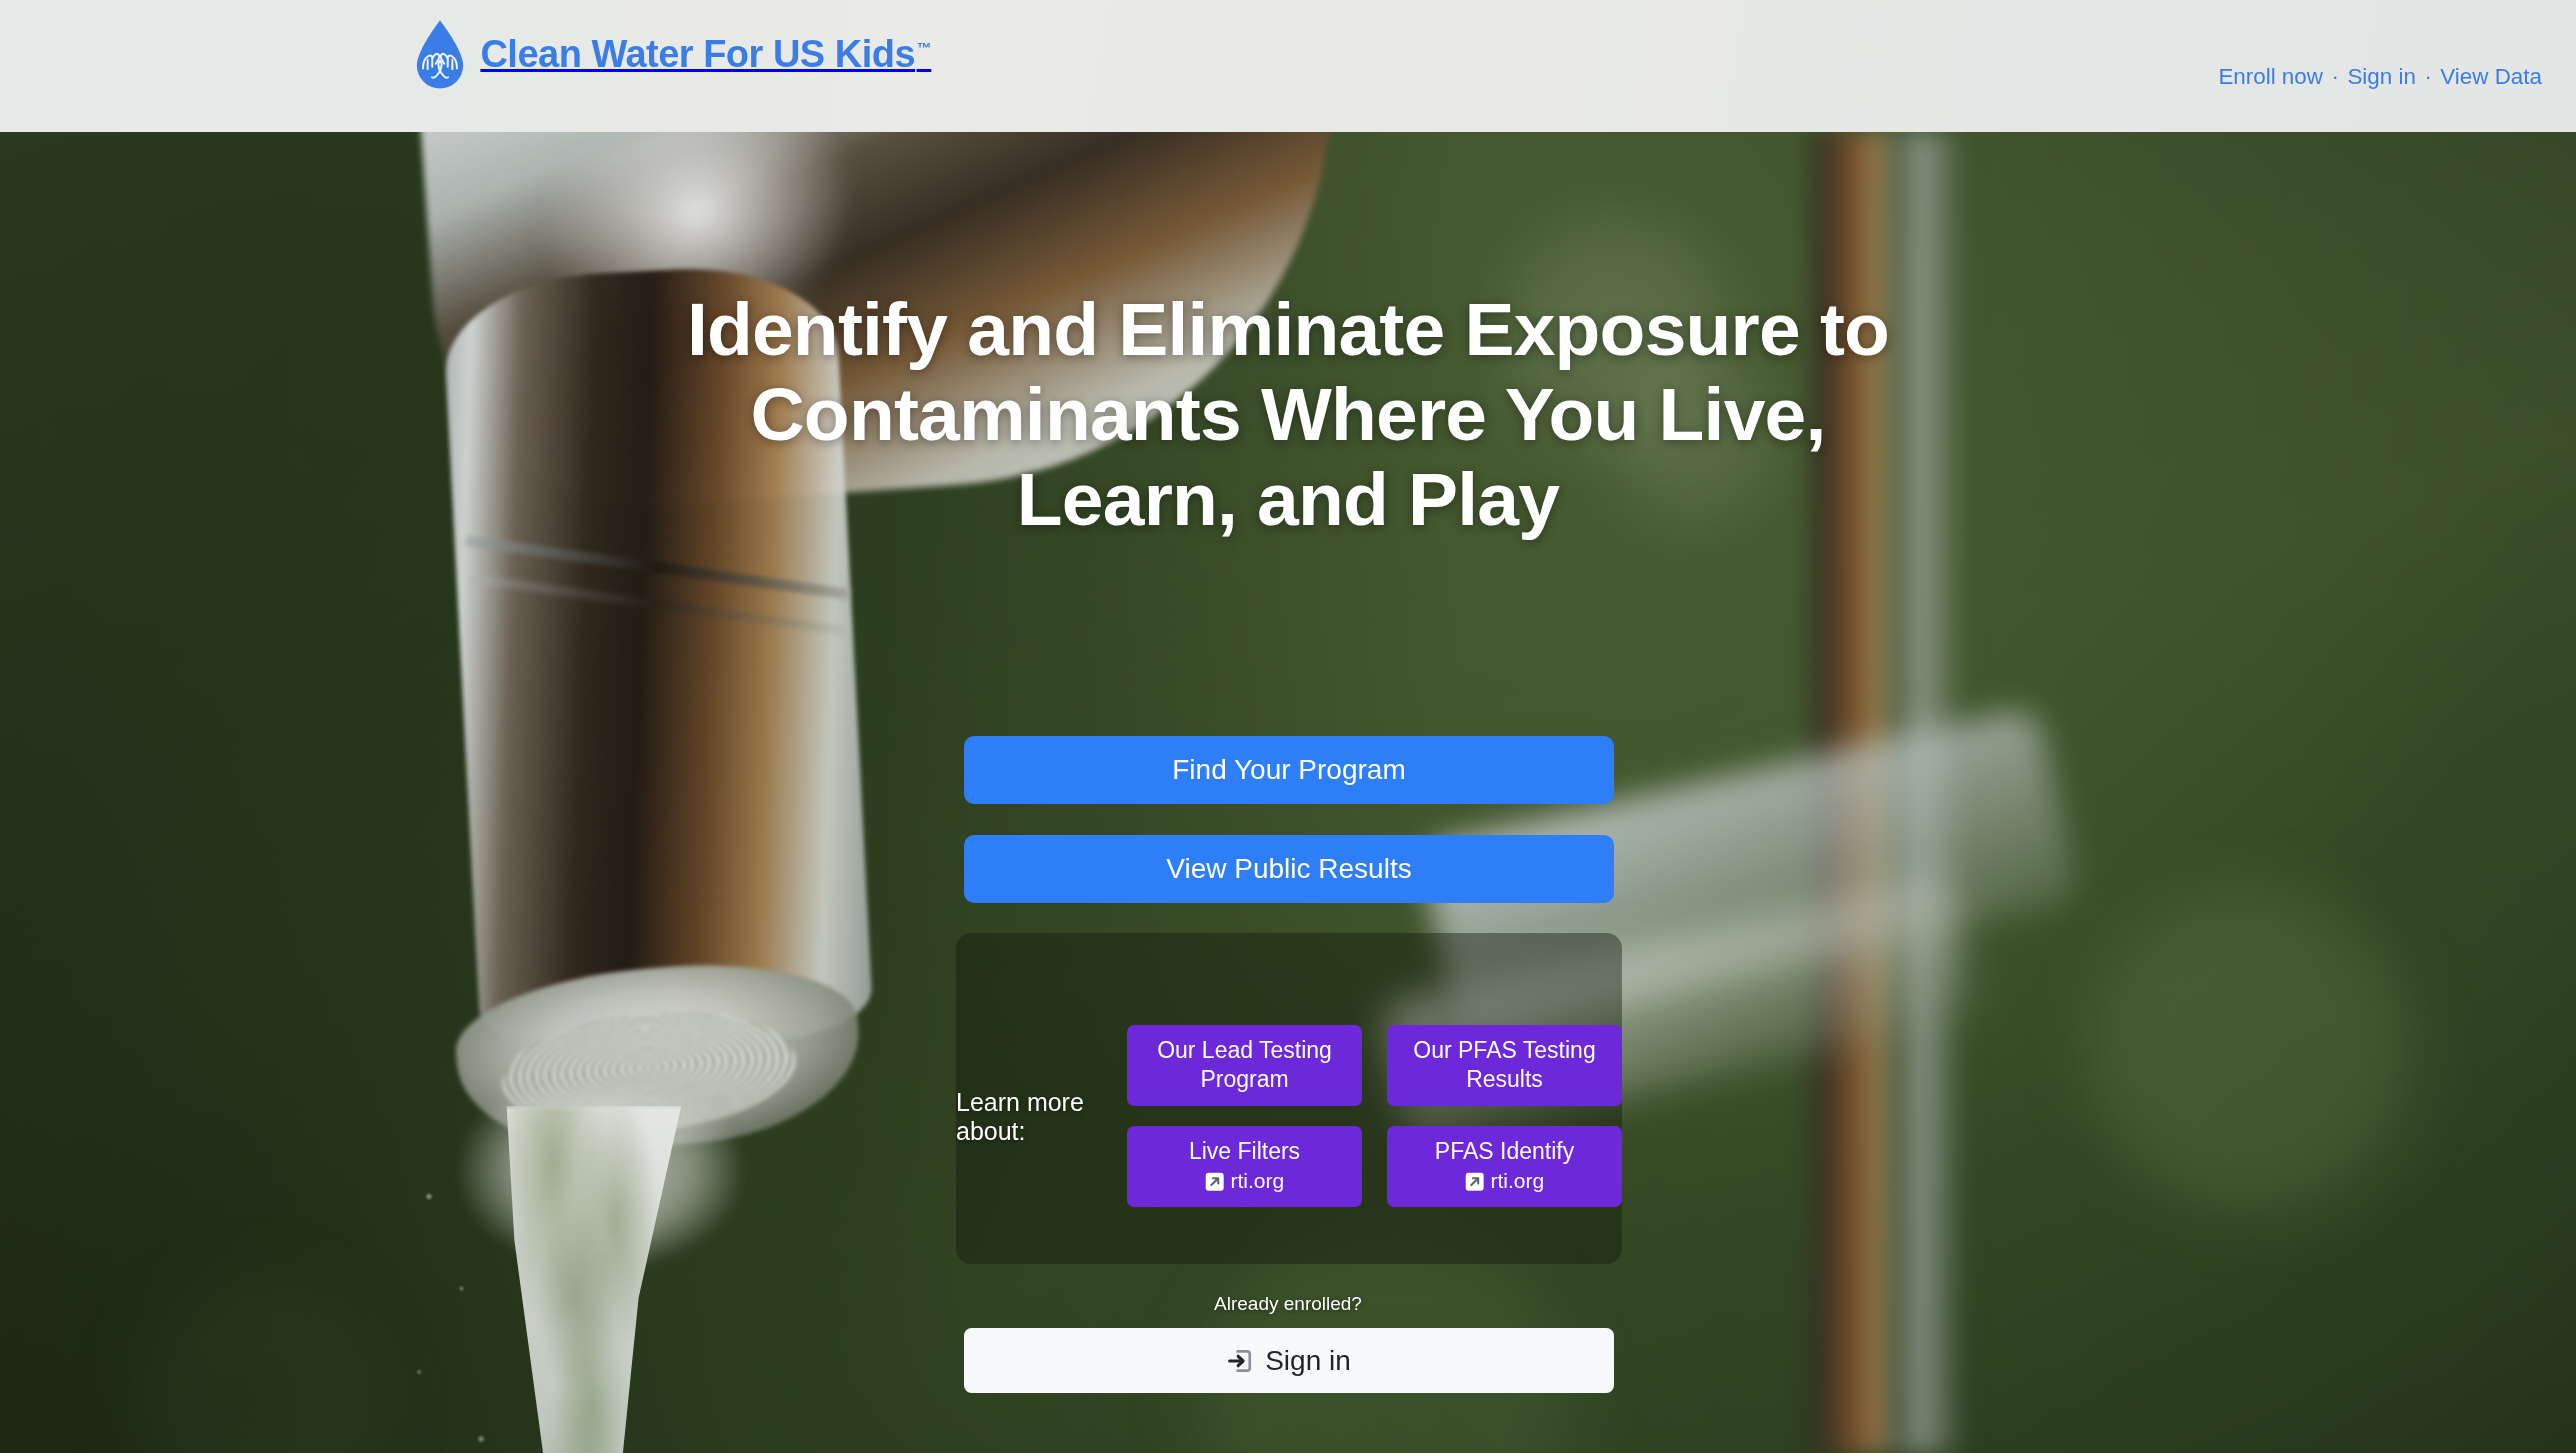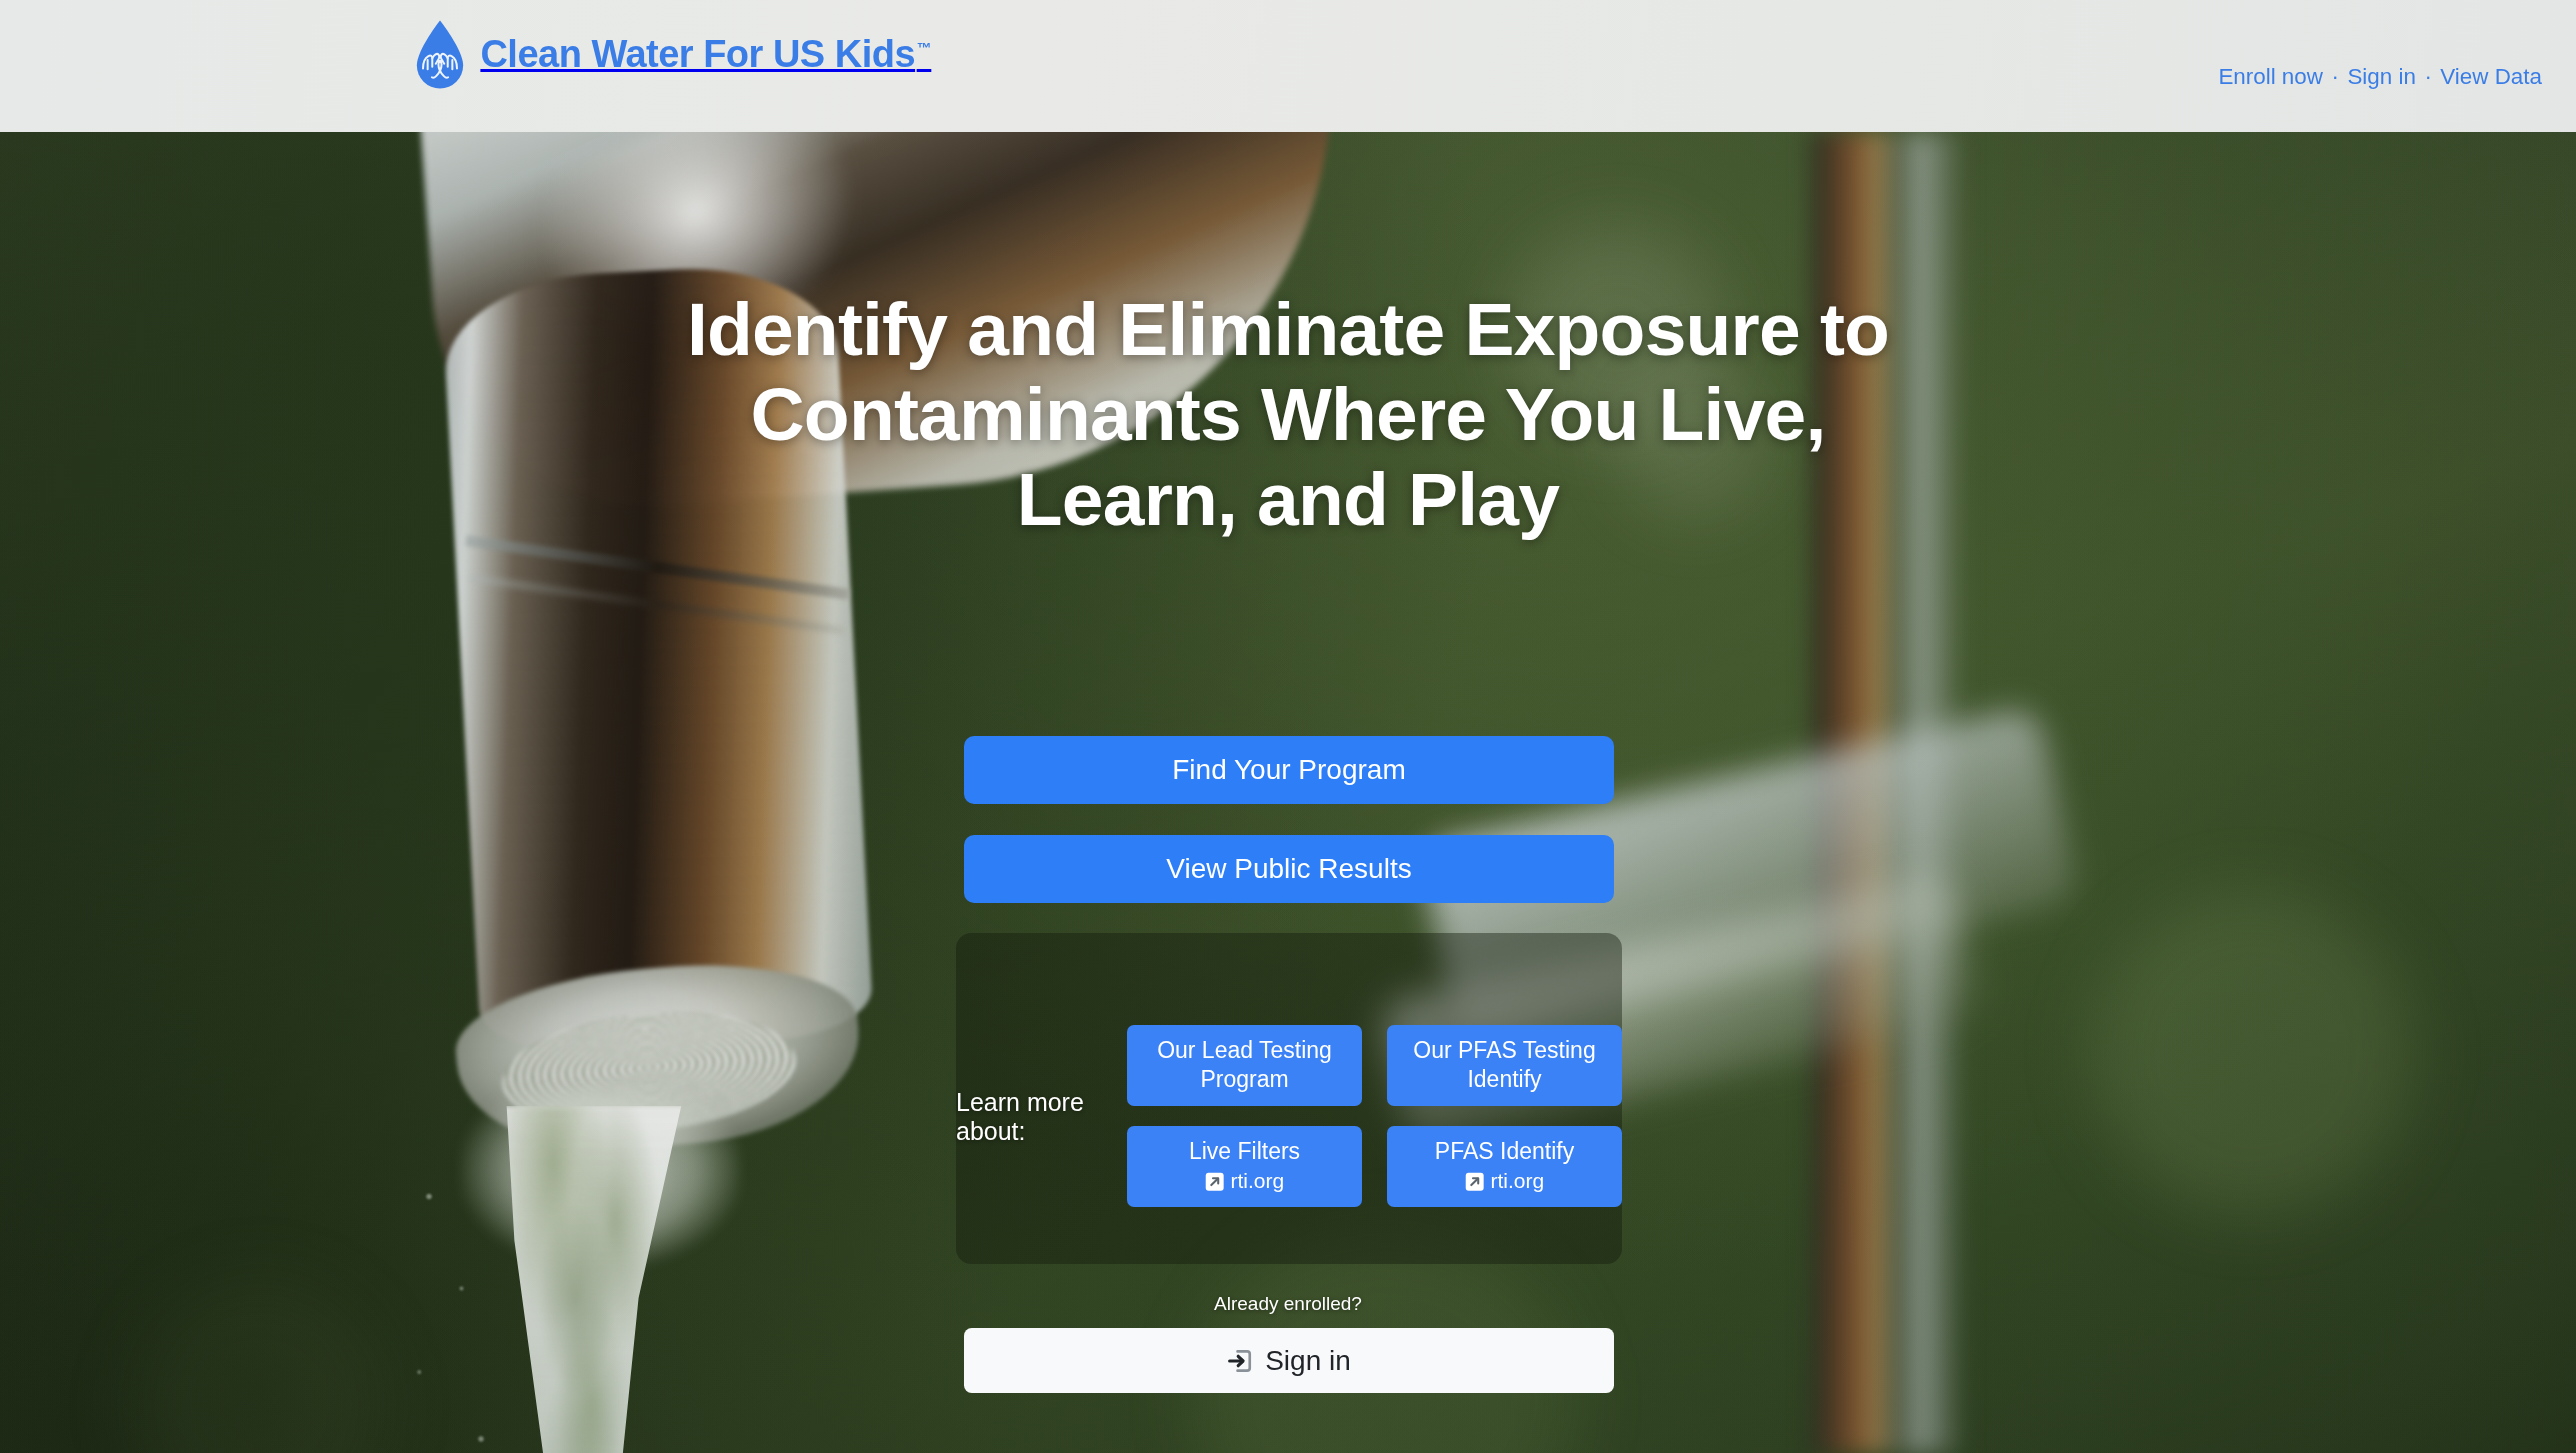--- a/index.html
+++ b/index.html
@@ -206,21 +206,21 @@
   #learn-card-title{
     margin-top:37px; font-size:25px; color:#ffffff;
     text-shadow:0 0.8px 4.6px rgba(0,0,0,.4);
   }
   #learn-grid{
     margin-top:34px; display:grid;
     grid-template-columns:235px 235px; grid-template-rows:81px 81px;
     column-gap:25px; row-gap:20px;
   }
   .learn-btn{
-    background:#3b82f6; color:#ffffff; border:none; border-radius:7px;
+    background:#6d28d9; color:#ffffff; border:none; border-radius:7px;
     font-size:23px; line-height:1.26; text-align:center; cursor:pointer;
     display:flex; flex-direction:column; align-items:center; justify-content:center;
     font-family:"Liberation Sans", sans-serif; padding:0 7.7px;
   }
   .learn-sub{
     display:inline-flex; align-items:center; gap:6.2px;
     font-size:21px; margin-top:2.3px;
   }
   .ext-icon{ width:19.4px; height:19.4px; flex:0 0 auto; }
 
@@ -305,21 +305,21 @@
 
     <div id="learn-card">
       <div id="learn-card-title">Learn more about:</div>
       <div id="learn-grid">
 
         <button class="learn-btn">
           <span>Our Lead Testing Program</span>
         </button>
 
         <button class="learn-btn">
-          <span>Our PFAS Testing Identify</span>
+          <span>Our PFAS Testing Results</span>
         </button>
 
         <button class="learn-btn">
           <span>Live Filters</span>
           <span class="learn-sub">
             <svg class="ext-icon" viewBox="0 0 16 16">
               <rect x="0.6" y="0.6" width="14.8" height="14.8" rx="2.4" fill="#ffffff"></rect>
               <path d="M5.2 10.8 L10.5 5.5" stroke="#5a646d" stroke-width="1.7" stroke-linecap="round"></path>
               <path d="M6.6 5.1 L10.9 5.1 L10.9 9.4" fill="none" stroke="#5a646d" stroke-width="1.7" stroke-linecap="round" stroke-linejoin="round"></path>
             </svg>

